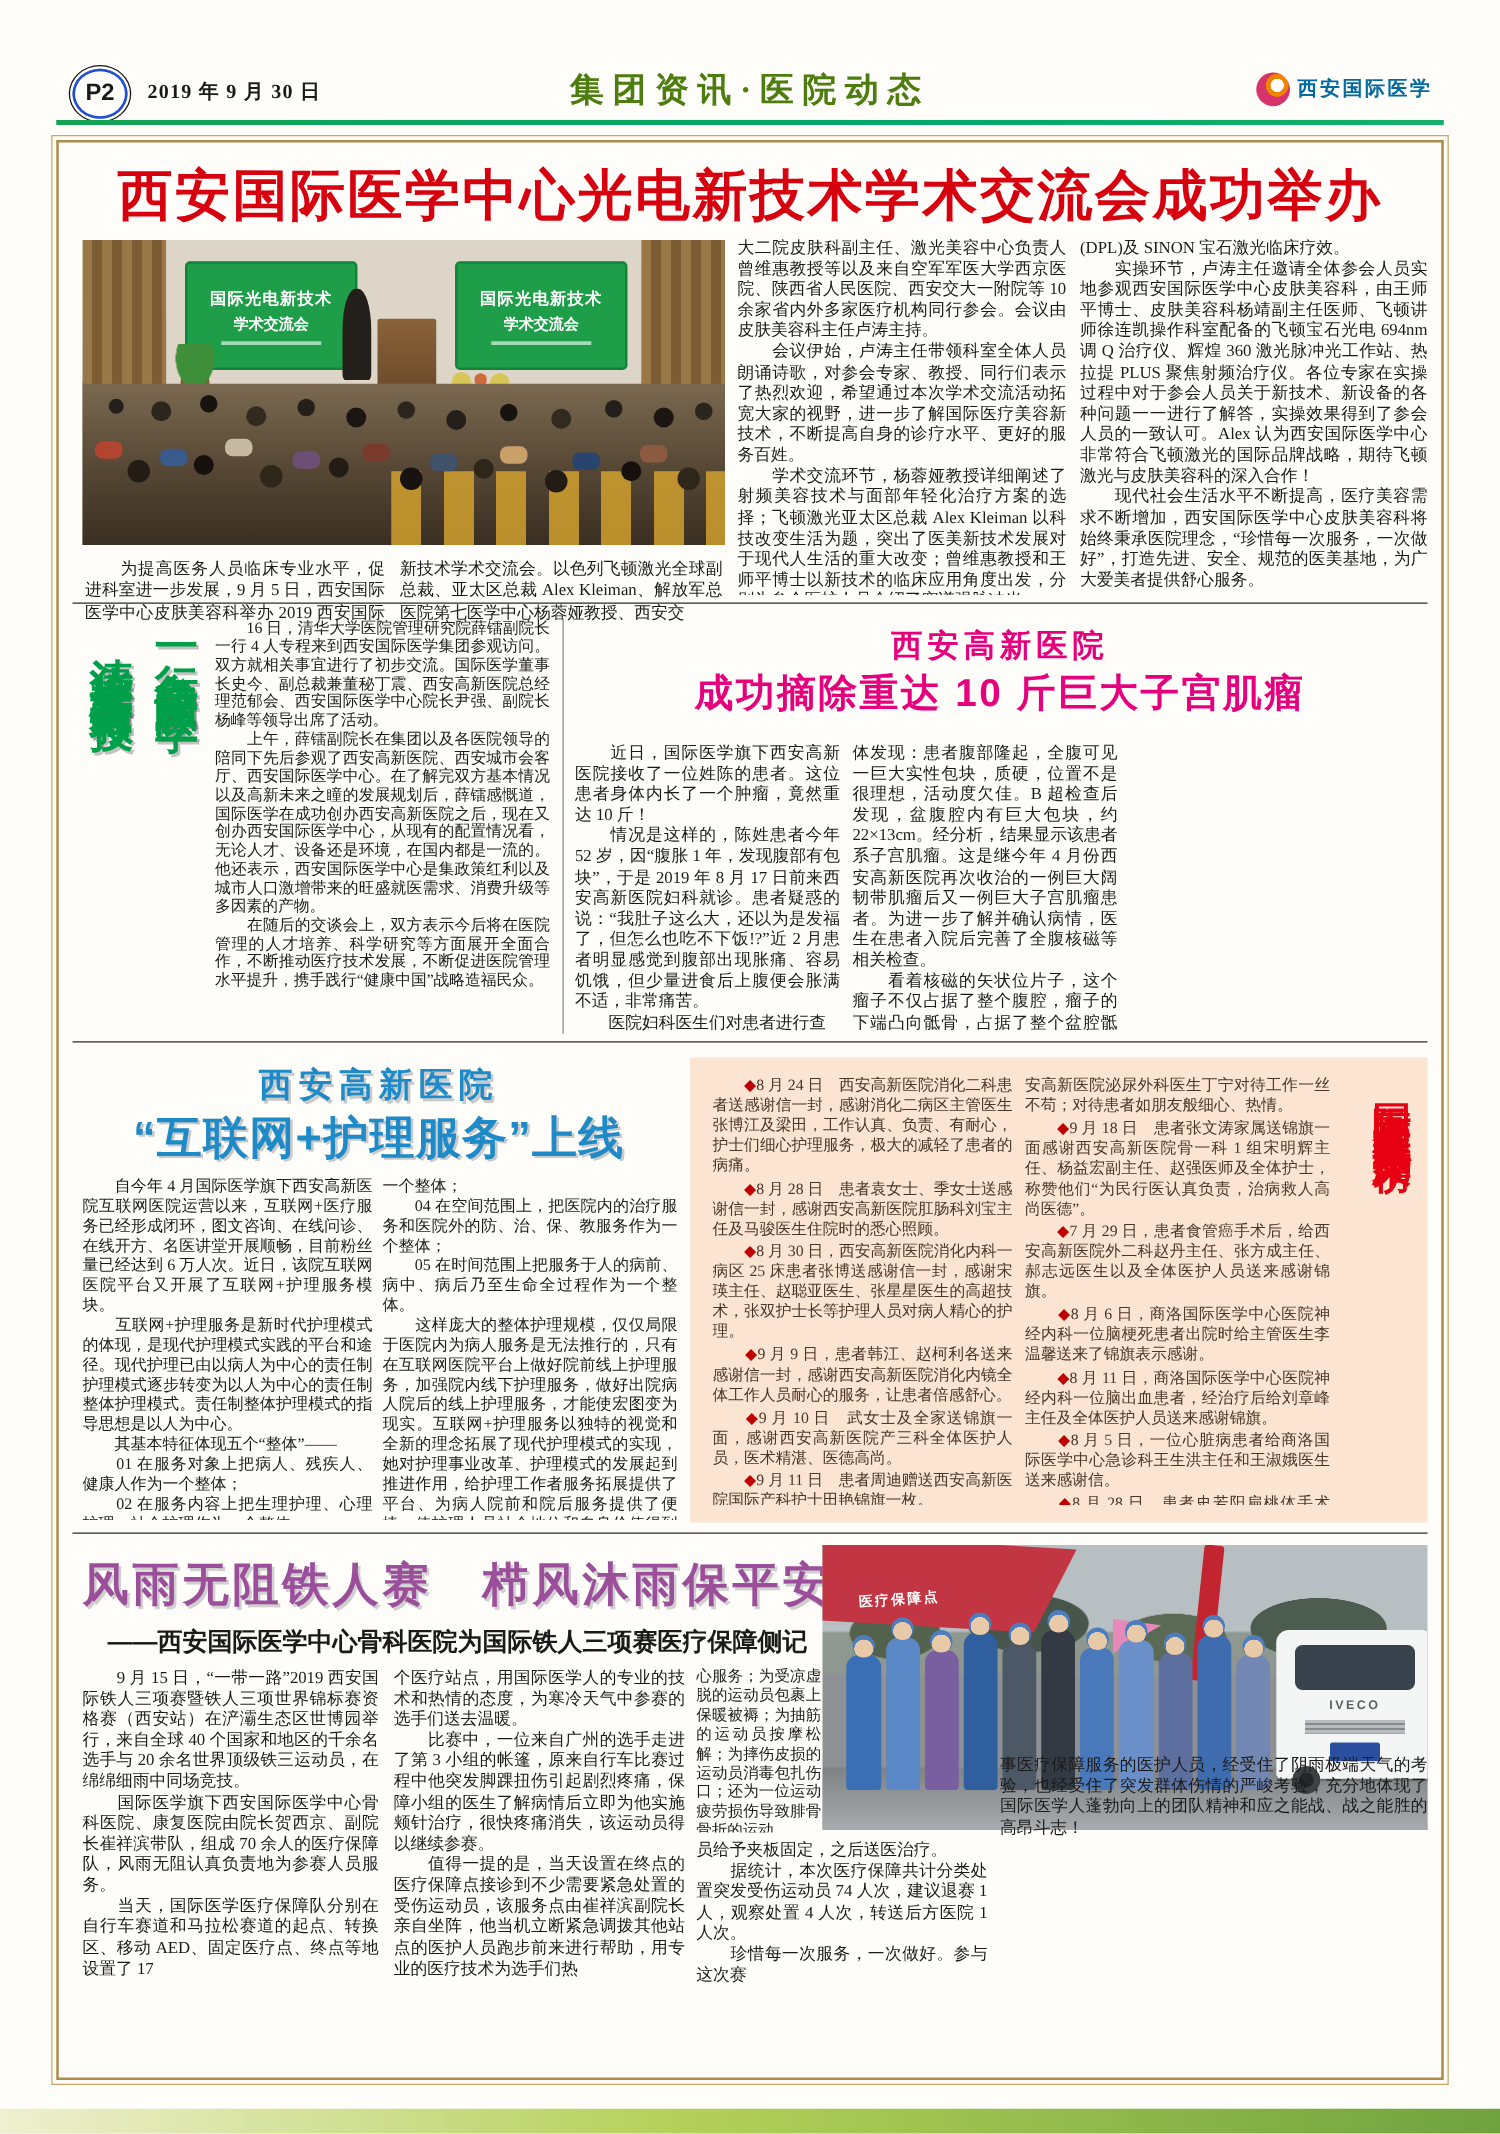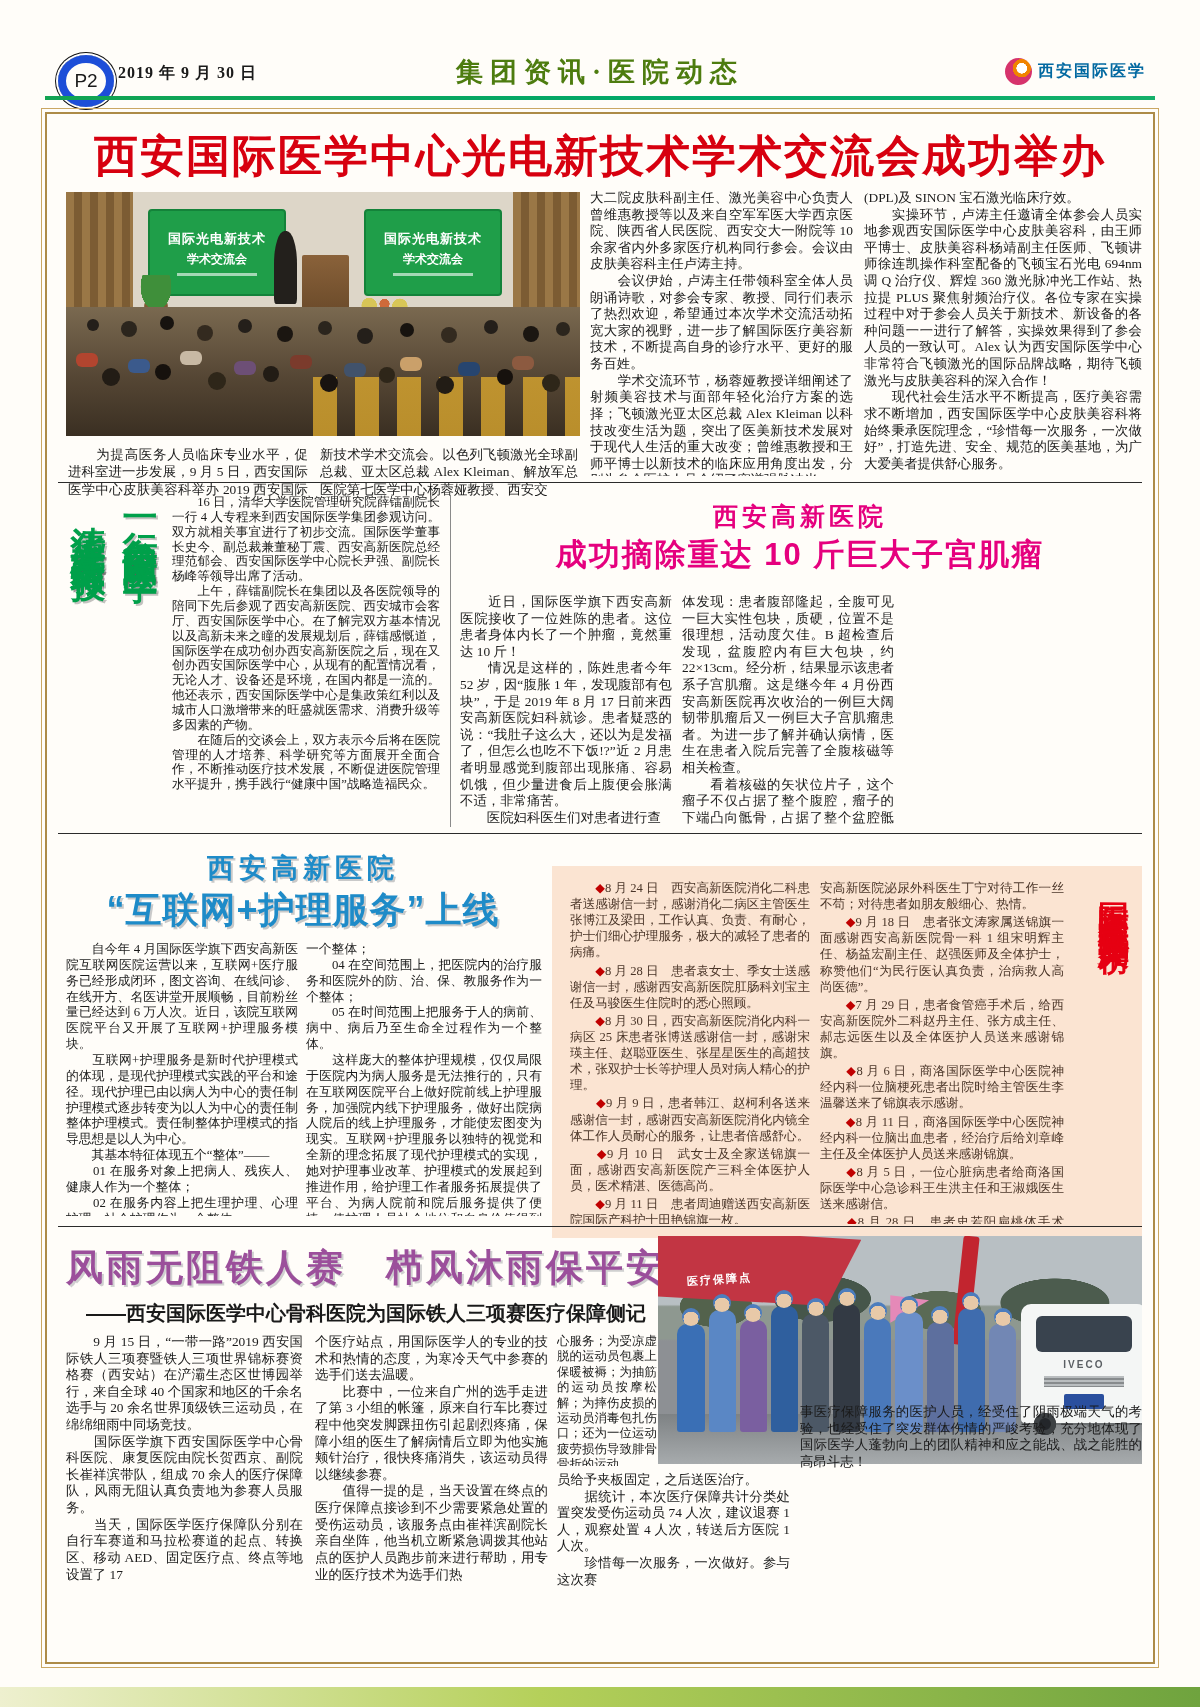--- a/index.html
+++ b/index.html
@@ -1,21 +1,21 @@
 <!DOCTYPE html>
 <html><head>
 <meta charset="utf-8">
 <style>
   html,body{margin:0;padding:0;background:#f2f2ee;}
   .page{position:relative;width:1200px;height:1707px;background:#fffdf9;margin:0 auto;overflow:hidden;
         font-family:"Liberation Serif","DejaVu Serif",serif;color:#1a1a1a;}
   
-  .pbadge{position:absolute;left:58px;top:55px;width:40px;height:36px;border:8px solid #1d4ed8;border-radius:50%;
+  .pbadge{position:absolute;left:58px;top:55px;width:40px;height:36px;border:2px solid #1d4ed8;border-radius:50%;
           box-shadow:0 0 0 2px #fff,0 0 0 3px #111;display:flex;align-items:center;justify-content:center;
-          font-family:"Liberation Sans",sans-serif;font-weight:normal;font-size:19px;}
+          font-family:"Liberation Sans",sans-serif;font-weight:bold;font-size:19px;}
   .hdate{position:absolute;left:118px;top:63px;font-size:16px;font-weight:bold;letter-spacing:1px;}
   .htitle{position:absolute;left:0;right:0;top:54px;text-align:center;font-size:27px;font-weight:bold;
           color:#4d7c0f;letter-spacing:7px;}
   .hlogo{position:absolute;right:54px;top:58px;display:flex;align-items:center;gap:6px;}
   .flame{width:27px;height:27px;border-radius:50%;background:radial-gradient(circle at 62% 38%,#ffffff 0 22%,#f08300 23% 38%,#d6336c 39% 100%);display:inline-block;}
   .brand{font-family:"Liberation Sans",sans-serif;font-weight:bold;font-size:16px;color:#0369a1;letter-spacing:2px;}
   .grule{position:absolute;left:45px;right:45px;top:96px;height:4px;background:linear-gradient(90deg,#12a352,#00a86b 60%,#15b06a);}
   
   .frame{position:absolute;left:45px;top:112px;width:1106px;height:1548px;border:2px solid #ad8b48;outline:1px solid #caa763;outline-offset:3px;background:#fffdf9;}
   .rule{position:absolute;left:58px;width:1084px;height:0;border-top:1px solid #2b2b2b;}
@@ -197,21 +197,21 @@
       <p>　　01 在服务对象上把病人、残疾人、健康人作为一个整体；</p>
       <p>　　02 在服务内容上把生理护理、心理护理、社会护理作为一个整体；</p>
     </div>
   <div class="txt" style="position:absolute;left:306px;top:942px;width:236px;height:274px;font-size:12.8px;">
       <p>一个整体；</p>
       <p>　　04 在空间范围上，把医院内的治疗服务和医院外的防、治、保、教服务作为一个整体；</p>
       <p>　　05 在时间范围上把服务于人的病前、病中、病后乃至生命全过程作为一个整体。</p>
       <p>　　这样庞大的整体护理规模，仅仅局限于医院内为病人服务是无法推行的，只有在互联网医院平台上做好院前线上护理服务，加强院内线下护理服务，做好出院病人院后的线上护理服务，才能使宏图变为现实。互联网+护理服务以独特的视觉和全新的理念拓展了现代护理模式的实现，她对护理事业改革、护理模式的发展起到推进作用，给护理工作者服务拓展提供了平台、为病人院前和院后服务提供了便捷。使护理人员社会地位和自身价值得到提高。</p>
     </div>
 
-  <div class="pinkbox" style="left:552px;top:846px;width:590px;height:372px;margin-top:20px;">
+  <div class="pinkbox" style="left:552px;top:846px;width:590px;height:372px;">
     <div class="pinkcol" style="left:18px;top:14px;width:240px;height:344px;">
         <p>　　<span class="dm">◆</span>8 月 24 日　西安高新医院消化二科患者送感谢信一封，感谢消化二病区主管医生张博江及梁田，工作认真、负责、有耐心，护士们细心护理服务，极大的减轻了患者的病痛。</p>
         <p>　　<span class="dm">◆</span>8 月 28 日　患者袁女士、季女士送感谢信一封，感谢西安高新医院肛肠科刘宝主任及马骏医生住院时的悉心照顾。</p>
         <p>　　<span class="dm">◆</span>8 月 30 日，西安高新医院消化内科一病区 25 床患者张博送感谢信一封，感谢宋瑛主任、赵聪亚医生、张星星医生的高超技术，张双护士长等护理人员对病人精心的护理。</p>
         <p>　　<span class="dm">◆</span>9 月 9 日，患者韩江、赵柯利各送来感谢信一封，感谢西安高新医院消化内镜全体工作人员耐心的服务，让患者倍感舒心。</p>
         <p>　　<span class="dm">◆</span>9 月 10 日　武女士及全家送锦旗一面，感谢西安高新医院产三科全体医护人员，医术精湛、医德高尚。</p>
         <p>　　<span class="dm">◆</span>9 月 11 日　患者周迪赠送西安高新医院国际产科护士田艳锦旗一枚。</p>
       </div>
     <div class="pinkcol" style="left:268px;top:14px;width:244px;height:344px;">
         <p>安高新医院泌尿外科医生丁宁对待工作一丝不苟；对待患者如朋友般细心、热情。</p>

